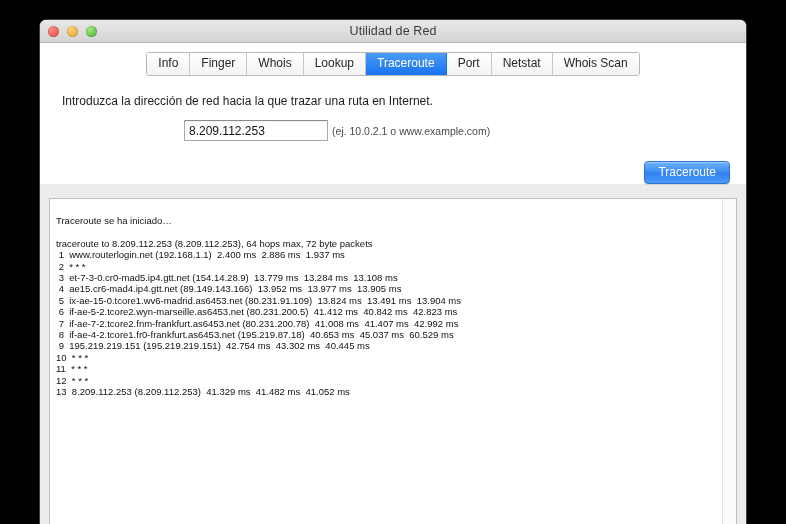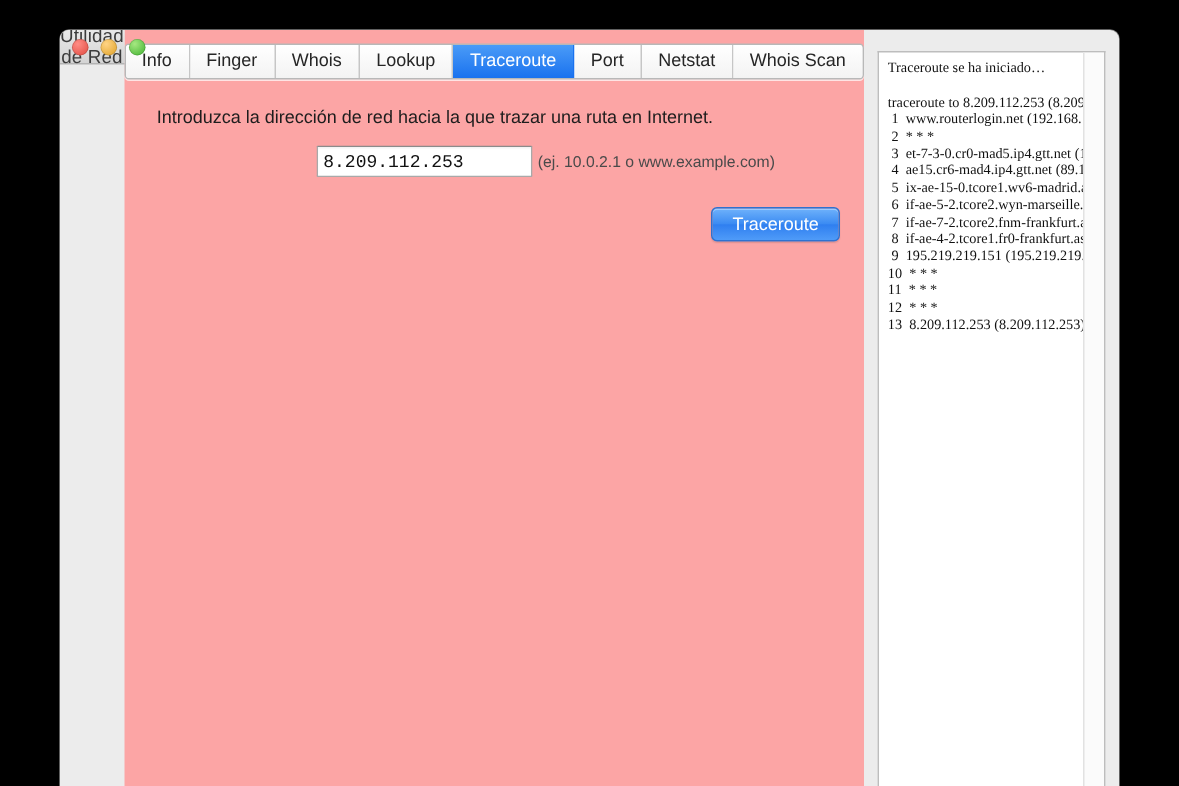--- a/index.html
+++ b/index.html
@@ -19,21 +19,21 @@
     position: absolute;
     left: 40px;
     top: 20px;
     width: 706px;
     height: 504px;
     background: #ececec;
     border-radius: 6px 6px 0 0;
     box-shadow: 0 0 0 0.5px #808080;
     overflow: hidden;
     display: flex;
-    flex-direction: row;
+    flex-direction: column;
   }
 
   
   #titlebar {
     position: relative;
     height: 22px;
     flex: 0 0 22px;
     background: linear-gradient(to bottom, #e8e8e8 0%, #d4d4d4 100%);
     border-bottom: 1px solid #b4b4b4;
     display: flex;
@@ -62,21 +62,21 @@
     width: 100%;
     text-align: center;
     font-size: 12.5px;
     color: #3b3b3b;
     letter-spacing: 0.1px;
   }
 
   
   #toolbar-area {
     flex: 0 0 auto;
-    background: #fca5a5;
+    background: #ffffff;
     padding-top: 9px;
     padding-bottom: 0px;
   }
   #tabbar {
     display: flex;
     justify-content: center;
   }
   #tabs {
     display: flex;
     border: 1px solid #b8b8b8;
@@ -112,30 +112,31 @@
   
   #address-row {
     display: flex;
     align-items: center;
     margin: 12px 0 0 0;
     padding-left: 128px;
   }
   #address-input {
     width: 134px;
     height: 17px;
-    font-family: Liberation Mono, monospace;
+    font-family: Liberation Sans, sans-serif;
     font-size: 12px;
     color: #111;
     padding: 1px 4px;
     border: 1px solid #a9a9a9;
     border-top-color: #8b8b8b;
     border-radius: 1px;
     background: #ffffff;
     outline: none;
     box-shadow: inset 0 1px 1px rgba(0,0,0,.05);
+    margin-left: 16px;
   }
   #address-hint {
     font-size: 10.5px;
     color: #4a4a4a;
     margin-left: 4px;
     white-space: nowrap;
   }
 
   
   #action-row {
@@ -163,28 +164,29 @@
     margin: 14px 9px 0 9px;
     background: #ffffff;
     border: 1px solid #bdbdbd;
     border-bottom: none;
     position: relative;
     overflow: hidden;
     display: flex;
   }
   #output {
     flex: 1 1 auto;
-    font-family: Liberation Serif, serif;
+    font-family: Liberation Sans, sans-serif;
     font-size: 9.5px;
     line-height: 11.4px;
     color: #111111;
     white-space: pre;
     padding: 6px 0 0 6px;
     overflow: hidden;
     letter-spacing: 0px;
+    margin-top: 10px;
   }
   #output-scrollbar {
     flex: 0 0 13px;
     background: #fbfbfb;
     border-left: 1px solid #e2e2e2;
   }
 </style>
 </head>
 <body>
 

